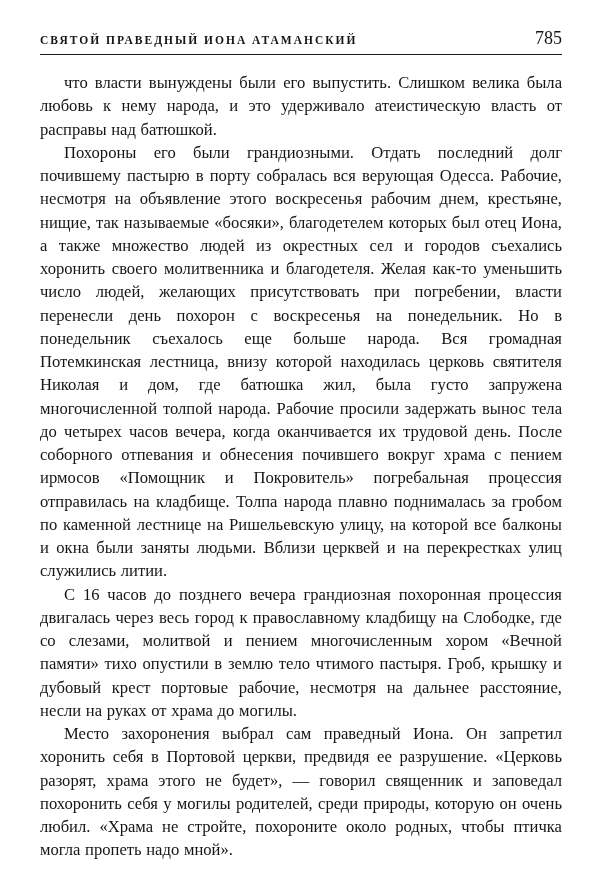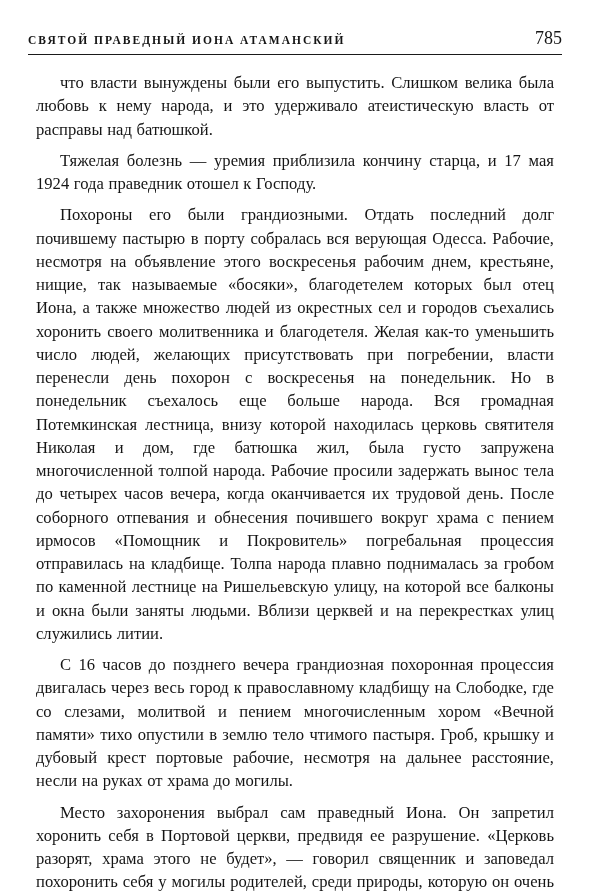--- a/index.html
+++ b/index.html
@@ -6,21 +6,21 @@
     margin: 0;
     padding: 0;
     background: #ffffff;
   }
   .page {
     position: relative;
     width: 600px;
     height: 892px;
     background: #ffffff;
     box-sizing: border-box;
-    padding: 28px 38px 0 28px;
+    padding: 28px 38px 0 40px;
     font-family: "Liberation Serif", "DejaVu Serif", serif;
     color: #151515;
     overflow: hidden;
   }
   .running-head {
     display: flex;
     justify-content: space-between;
     align-items: baseline;
   }
   .running-head .head-title {
@@ -34,21 +34,21 @@
     letter-spacing: 0;
     font-weight: normal;
   }
   .head-rule {
     height: 0;
     border-top: 1.2px solid #1a1a1a;
     margin-top: 5px;
     margin-bottom: 16px;
   }
   .body-text p {
-    margin: 8px;
+    margin: 0;
     text-indent: 24px;
     text-align: justify;
     font-size: 16.6px;
     line-height: 23.25px;
     word-spacing: 0.5px;
     hyphens: auto;
     -webkit-hyphens: auto;
   }
 </style>
 </head>
@@ -58,19 +58,18 @@
 
   <div class="running-head">
     <span class="head-title">СВЯТОЙ ПРАВЕДНЫЙ ИОНА АТАМАНСКИЙ</span>
     <span class="page-number">785</span>
   </div>
 
   <div class="head-rule"></div>
 
   <div class="body-text">
     <p>что власти вынуждены были его выпустить. Слишком велика была любовь к нему народа, и это удерживало атеистическую власть от расправы над батюшкой.</p>
-    <p>Тяжелая болезнь — уремия приблизила кончину старца, и 17 мая 1924 года праведник отошел к Господу.</p>
     <p>Похороны его были грандиозными. Отдать последний долг почившему пастырю в порту собралась вся верующая Одесса. Рабочие, несмотря на объявление этого воскресенья рабочим днем, крестьяне, нищие, так называемые «босяки», благодетелем которых был отец Иона, а также множество людей из окрестных сел и городов съехались хоронить своего молитвенника и благодетеля. Желая как-то уменьшить число людей, желающих присутствовать при погребении, власти перенесли день похорон с воскресенья на понедельник. Но в понедельник съехалось еще больше народа. Вся громадная Потемкинская лестница, внизу которой находилась церковь святителя Николая и дом, где батюшка жил, была густо запружена многочисленной толпой народа. Рабочие просили задержать вынос тела до четырех часов вечера, когда оканчивается их трудовой день. После соборного отпевания и обнесения почившего вокруг храма с пением ирмосов «Помощник и Покровитель» погребальная процессия отправилась на кладбище. Толпа народа плавно поднималась за гробом по каменной лестнице на Ришельевскую улицу, на которой все балконы и окна были заняты людьми. Вблизи церквей и на перекрестках улиц служились литии.</p>
     <p>С 16 часов до позднего вечера грандиозная похоронная процессия двигалась через весь город к православному кладбищу на Слободке, где со слезами, молитвой и пением многочисленным хором «Вечной памяти» тихо опустили в землю тело чтимого пастыря. Гроб, крышку и дубовый крест портовые рабочие, несмотря на дальнее расстояние, несли на руках от храма до могилы.</p>
     <p>Место захоронения выбрал сам праведный Иона. Он запретил хоронить себя в Портовой церкви, предвидя ее разрушение. «Церковь разорят, храма этого не будет», — говорил священник и заповедал похоронить себя у могилы родителей, среди природы, которую он очень любил. «Храма не стройте, похороните около родных, чтобы птичка могла пропеть надо мной».</p>
   </div>
 
 </div>
 
 </body></html>

